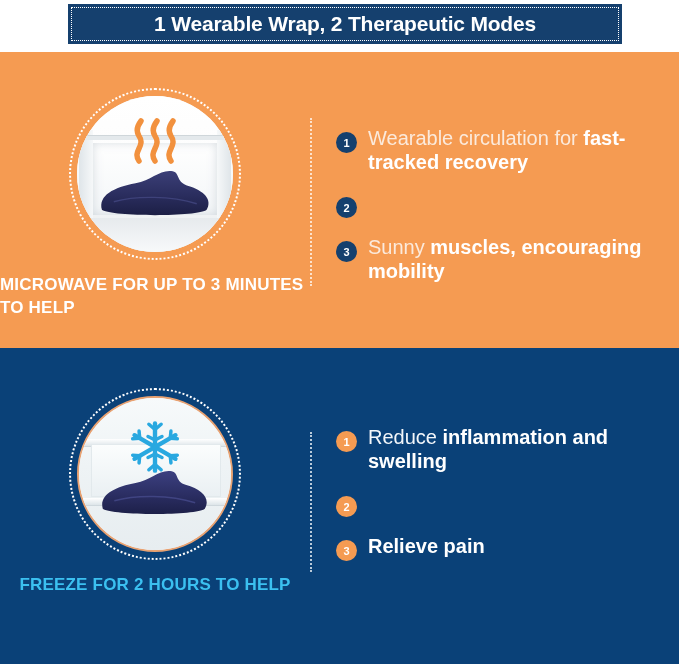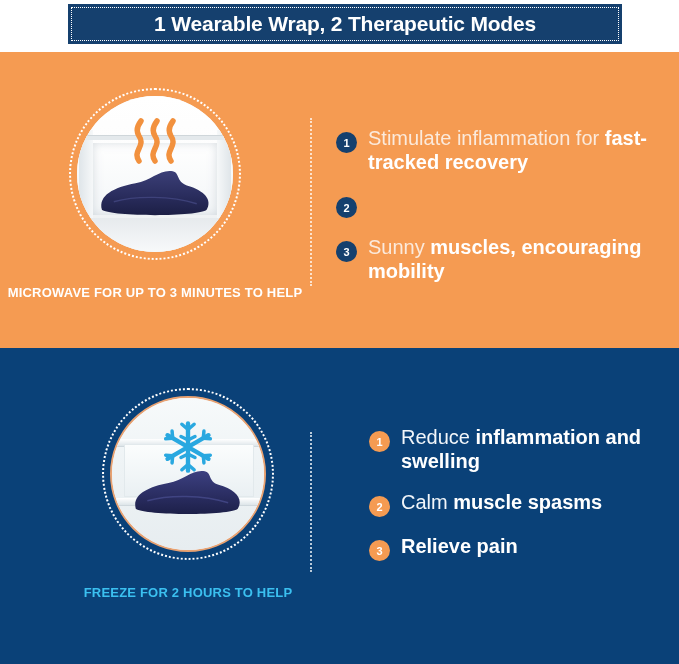--- a/index.html
+++ b/index.html
@@ -75,21 +75,21 @@
 
   
   .media-col {
     position: relative;
     width: 310px;
     display: flex;
     flex-direction: column;
     align-items: center;
   }
   .media-hot { padding-top: 36px; }
-  .media-cold { padding-top: 40px; padding-left: 33px; }
+  .media-cold { padding-top: 40px; }
 
   .circle-wrap {
     position: relative;
     width: 172px;
     height: 172px;
   }
   .dot-ring {
     position: absolute;
     left: 0; top: 0;
     width: 172px; height: 172px;
@@ -187,22 +187,22 @@
   }
   .fz-handle {
     position: absolute;
     left: 32%; top: 62%;
     width: 36%; height: 3px;
     background: #c9d3d8;
     border-radius: 2px;
   }
 
   .caption {
-    margin-top: 24px;
-    font-size: 13px;
+    margin-top: 14px;
+    font-size: 17px;
     font-weight: bold;
     letter-spacing: .2px;
     line-height: 1.35;
   }
   .caption-hot { color: #ffffff; }
   .caption-cold { color: #3BC0F0; }
 
   
   .divider {
     position: absolute;
@@ -325,21 +325,21 @@
         </div>
       </div>
       <div class="caption caption-hot">MICROWAVE FOR UP TO 3 MINUTES TO HELP</div>
     </div>
 
     <div class="divider divider-hot"></div>
 
     <div class="list-col list-hot">
       <div class="bullet">
         <div class="badge badge-navy">1</div>
-        <div class="bullet-text"><span>Stimulate inflammation for </span><span class="b">fast-tracked recovery</span></div>
+        <div class="bullet-text"><span>Wearable circulation for </span><span class="b">fast-tracked recovery</span></div>
       </div>
       <div class="bullet">
         <div class="badge badge-navy">2</div>
       </div>
       <div class="bullet">
         <div class="badge badge-navy">3</div>
         <div class="bullet-text"><span>Sunny </span><span class="b">muscles, encouraging mobility</span></div>
       </div>
     </div>
   </div>
@@ -396,21 +396,20 @@
 
     <div class="divider divider-cold"></div>
 
     <div class="list-col list-cold">
       <div class="bullet">
         <div class="badge badge-orange">1</div>
         <div class="bullet-text"><span>Reduce </span><span class="b">inflammation and swelling</span></div>
       </div>
       <div class="bullet">
         <div class="badge badge-orange">2</div>
-        <div class="bullet-text"><span>Calm </span><span class="b">muscle spasms</span></div>
       </div>
       <div class="bullet">
         <div class="badge badge-orange">3</div>
         <div class="bullet-text"><span></span><span class="b">Relieve pain</span></div>
       </div>
     </div>
 
   </div>
 
 </div>

